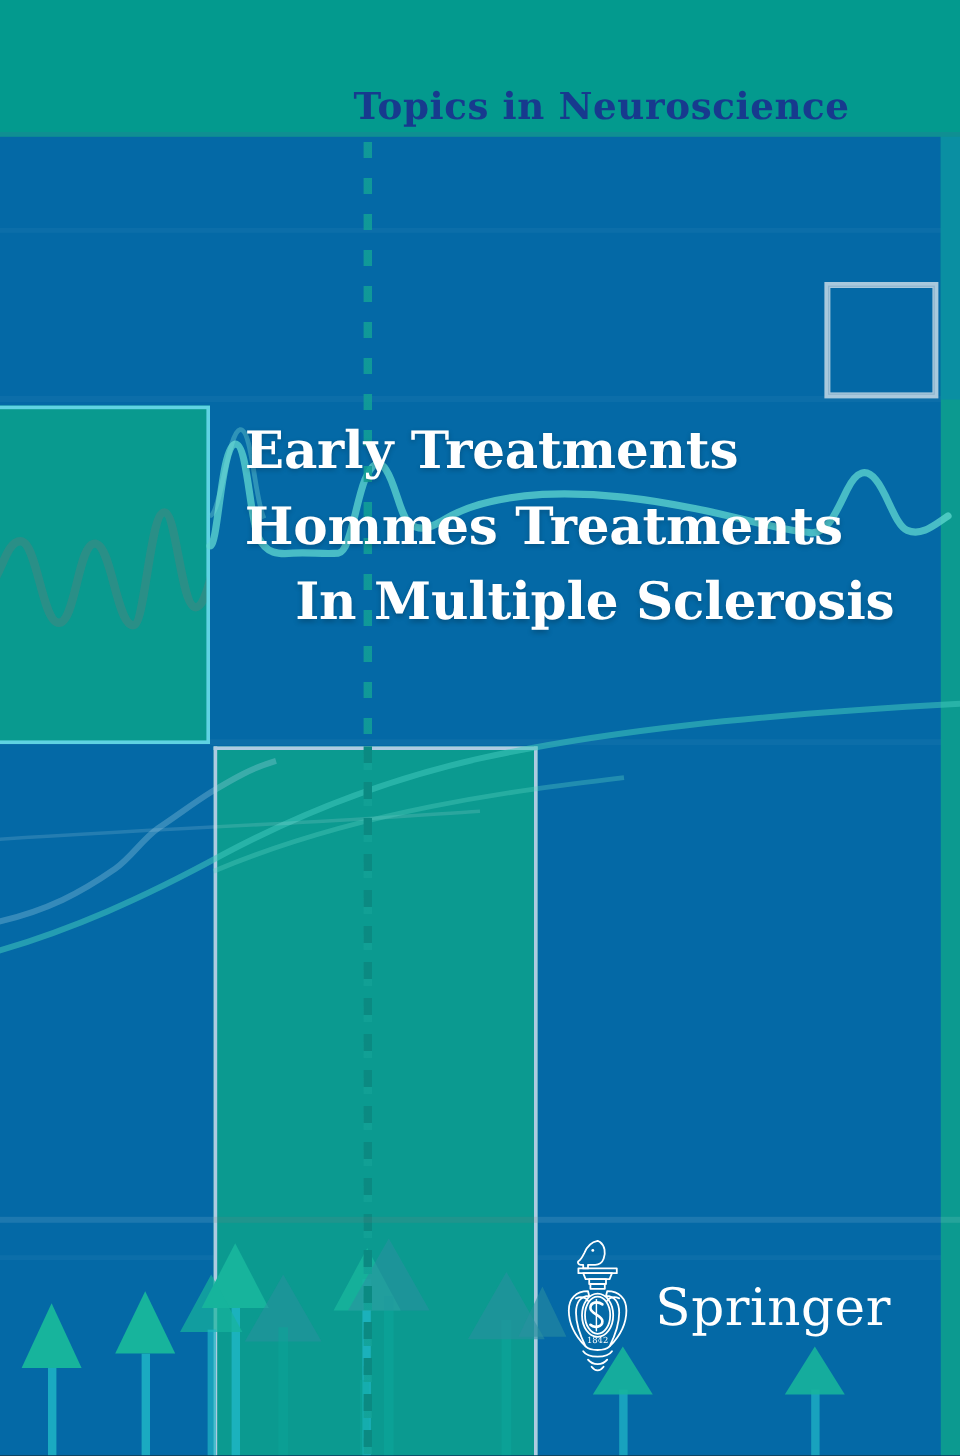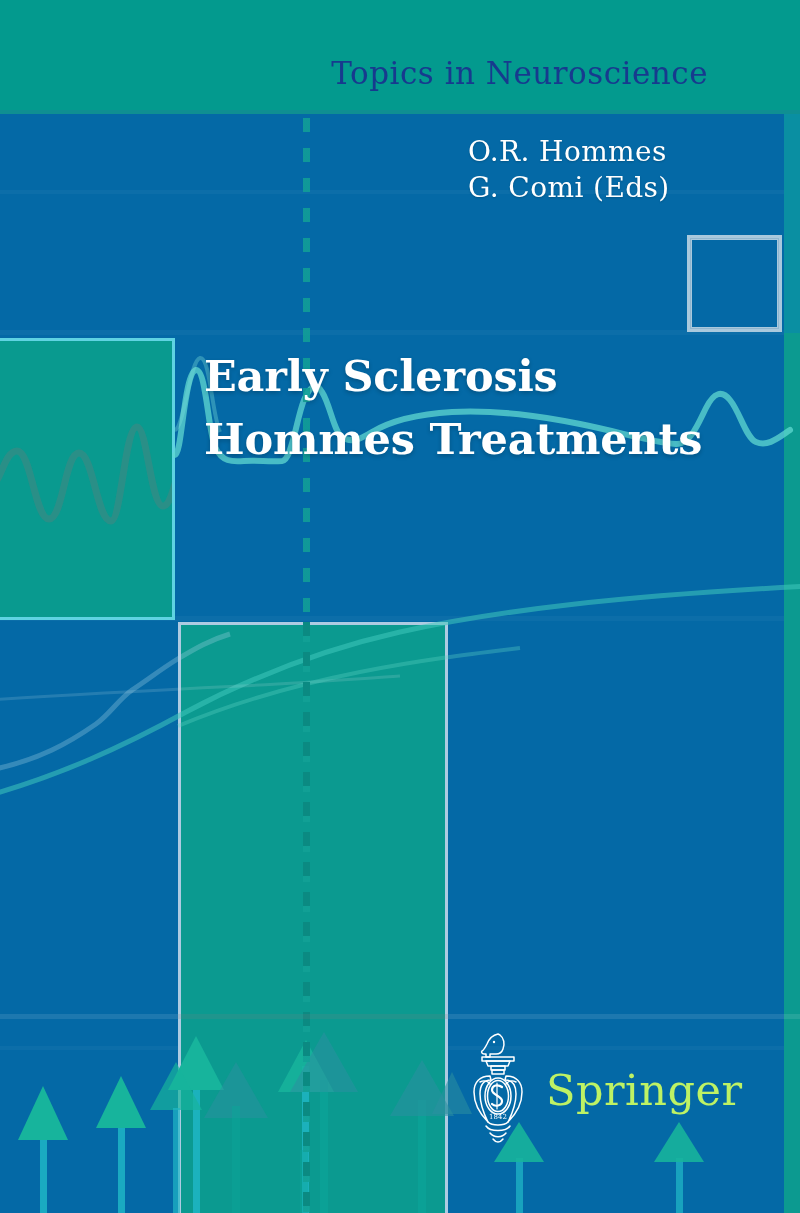--- a/index.html
+++ b/index.html
@@ -33,23 +33,23 @@
   }
   .header-band-edge {
     position: absolute;
     left: 0; top: 110px;
     width: 800px; height: 4px;
     background: #0F8F92;
   }
   .series-title {
     position: absolute;
     right: 92px;
-    top: 55px;
+    top: 71px;
     font-family: "DejaVu Serif", serif;
-    font-weight: 400;
+    font-weight: 700;
     font-size: 31px;
     letter-spacing: 0.5px;
     color: #173A8E;
     white-space: nowrap;
   }
 
   
   .right-strip {
     position: absolute;
     right: 0; top: 113px;
@@ -199,21 +199,21 @@
     left: 466px;
     top: 1030px;
     display: flex;
     align-items: center;
     gap: 16px;
   }
   .springer-mark { width: 64px; height: 124px; }
   .springer-word {
     font-family: "DejaVu Serif", serif;
     font-size: 43px;
-    color: #bef264;
+    color: #ffffff;
     letter-spacing: 0.5px;
     line-height: 1;
     padding-bottom: 4px;
   }
 </style>
 </head>
 <body>
 
 <div id="cover">
 
@@ -303,28 +303,25 @@
 
   <div class="hrule"></div>
   <div class="hrule-teal"></div>
 
   <div class="header-band"></div>
   <div class="header-band-edge"></div>
   <div class="series-title">Topics in Neuroscience</div>
 
   <div class="square-outline"></div>
 
-  <div class="editors">
-    <div>O.R. Hommes</div>
-    <div>G. Comi (Eds)</div>
-  </div>
 
   <div class="title-block">
-    <div class="title-line">Early Sclerosis</div>
+    <div class="title-line">Early Treatments</div>
     <div class="title-line">Hommes Treatments</div>
+    <div class="title-line indent">In Multiple Sclerosis</div>
   </div>
 
   <div class="springer">
     <svg class="springer-mark" viewBox="0 0 64 124">
       <g fill="none" stroke="#FFFFFF" stroke-width="1.5" stroke-linejoin="round" stroke-linecap="round">
 
         <path d="M32 4 C27 5 23 9 21 14 C19 18 18 20 16 21 C15 22 16 24 18 24
                  L20 24 L20 27 L24 27 L24 24 L30 24 C33 24 36 22 37 19
                  C39 14 38 8 34 5 Z"></path>
         <circle cx="28" cy="12" r="1.2" fill="#FFFFFF" stroke="none"></circle>

